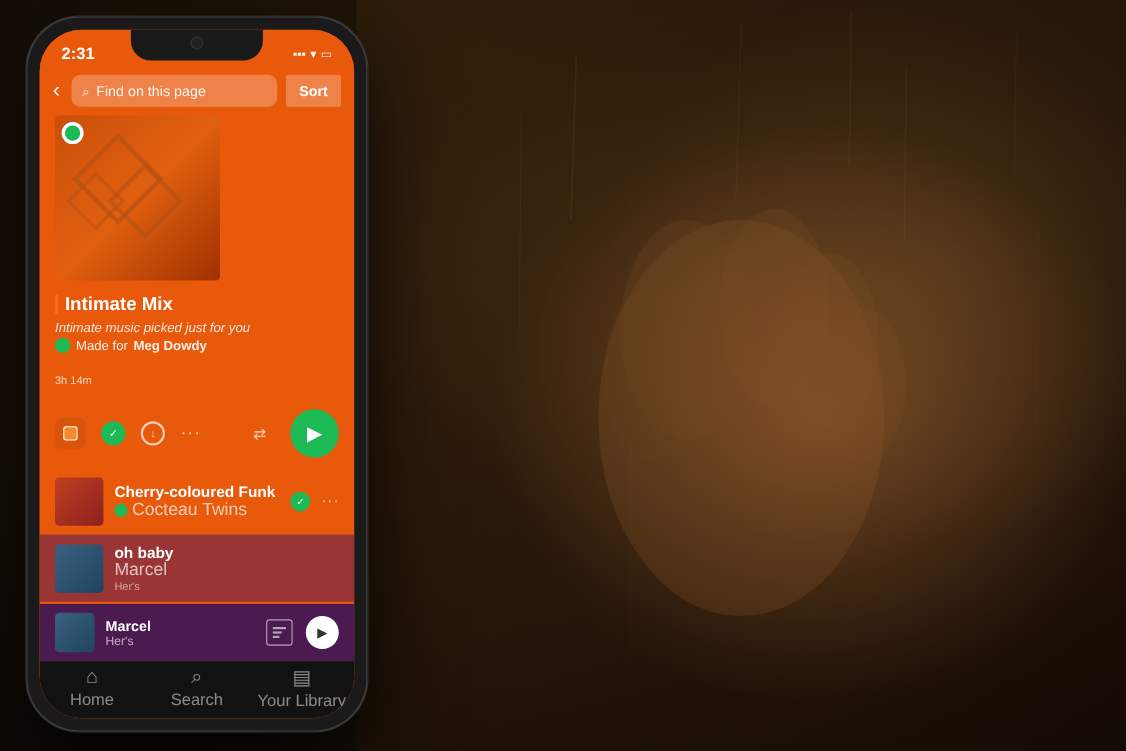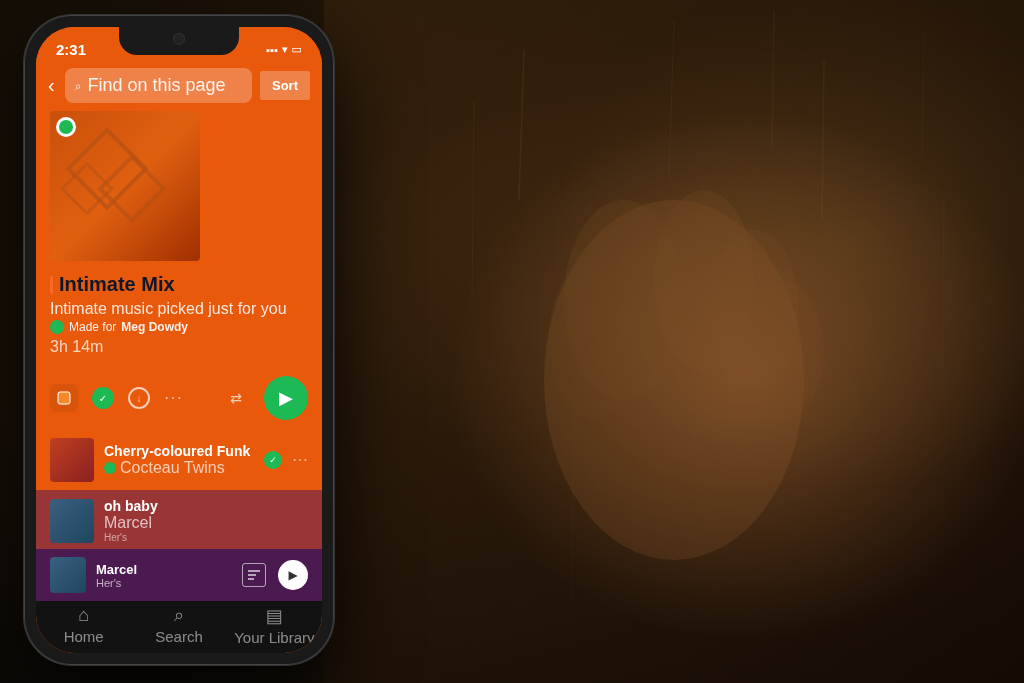--- a/index.html
+++ b/index.html
@@ -145,21 +145,21 @@
       gap: 6px;
     }
 
     .search-icon-small {
       color: rgba(255,255,255,0.8);
       font-size: 12px;
     }
 
     .search-placeholder {
       color: rgba(255,255,255,0.9);
-      font-size: 18px;
+      font-size: 13px;
     }
 
     .sort-btn {
       background: rgba(255,255,255,0.25);
       border-radius: 2px;
       padding: 7px 12px;
       color: white;
       font-size: 13px;
       font-weight: 600;
     }
@@ -211,52 +211,54 @@
     }
 
     .title-accent {
       width: 3px;
       height: 18px;
       background: #ff6820;
       border-radius: 2px;
     }
 
     .playlist-title {
-      font-size: 20px;
+      font-size: 17px;
       font-weight: 800;
-      color: #0f172a;
+      color: #ffffff;
     }
 
     .playlist-desc {
-      font-size: 16px;
+      font-size: 12px;
       color: rgba(255,255,255,0.85);
       margin-bottom: 2px;
+      font-style: italic;
     }
 
     .made-for {
       display: flex;
       align-items: center;
       gap: 5px;
       font-size: 12px;
       color: rgba(255,255,255,0.9);
       margin-bottom: 4px;
     }
 
     .made-for-icon {
       width: 14px;
       height: 14px;
       background: #1DB954;
       border-radius: 50%;
       flex-shrink: 0;
     }
 
     .duration {
-      font-size: 16px;
+      font-size: 10px;
       color: rgba(255,255,255,0.75);
       margin-bottom: 10px;
+      margin-top: 16px;
     }
 
     
     .controls-row {
       display: flex;
       align-items: center;
       gap: 14px;
       padding: 0 14px 10px;
       background: #e8590c;
     }

